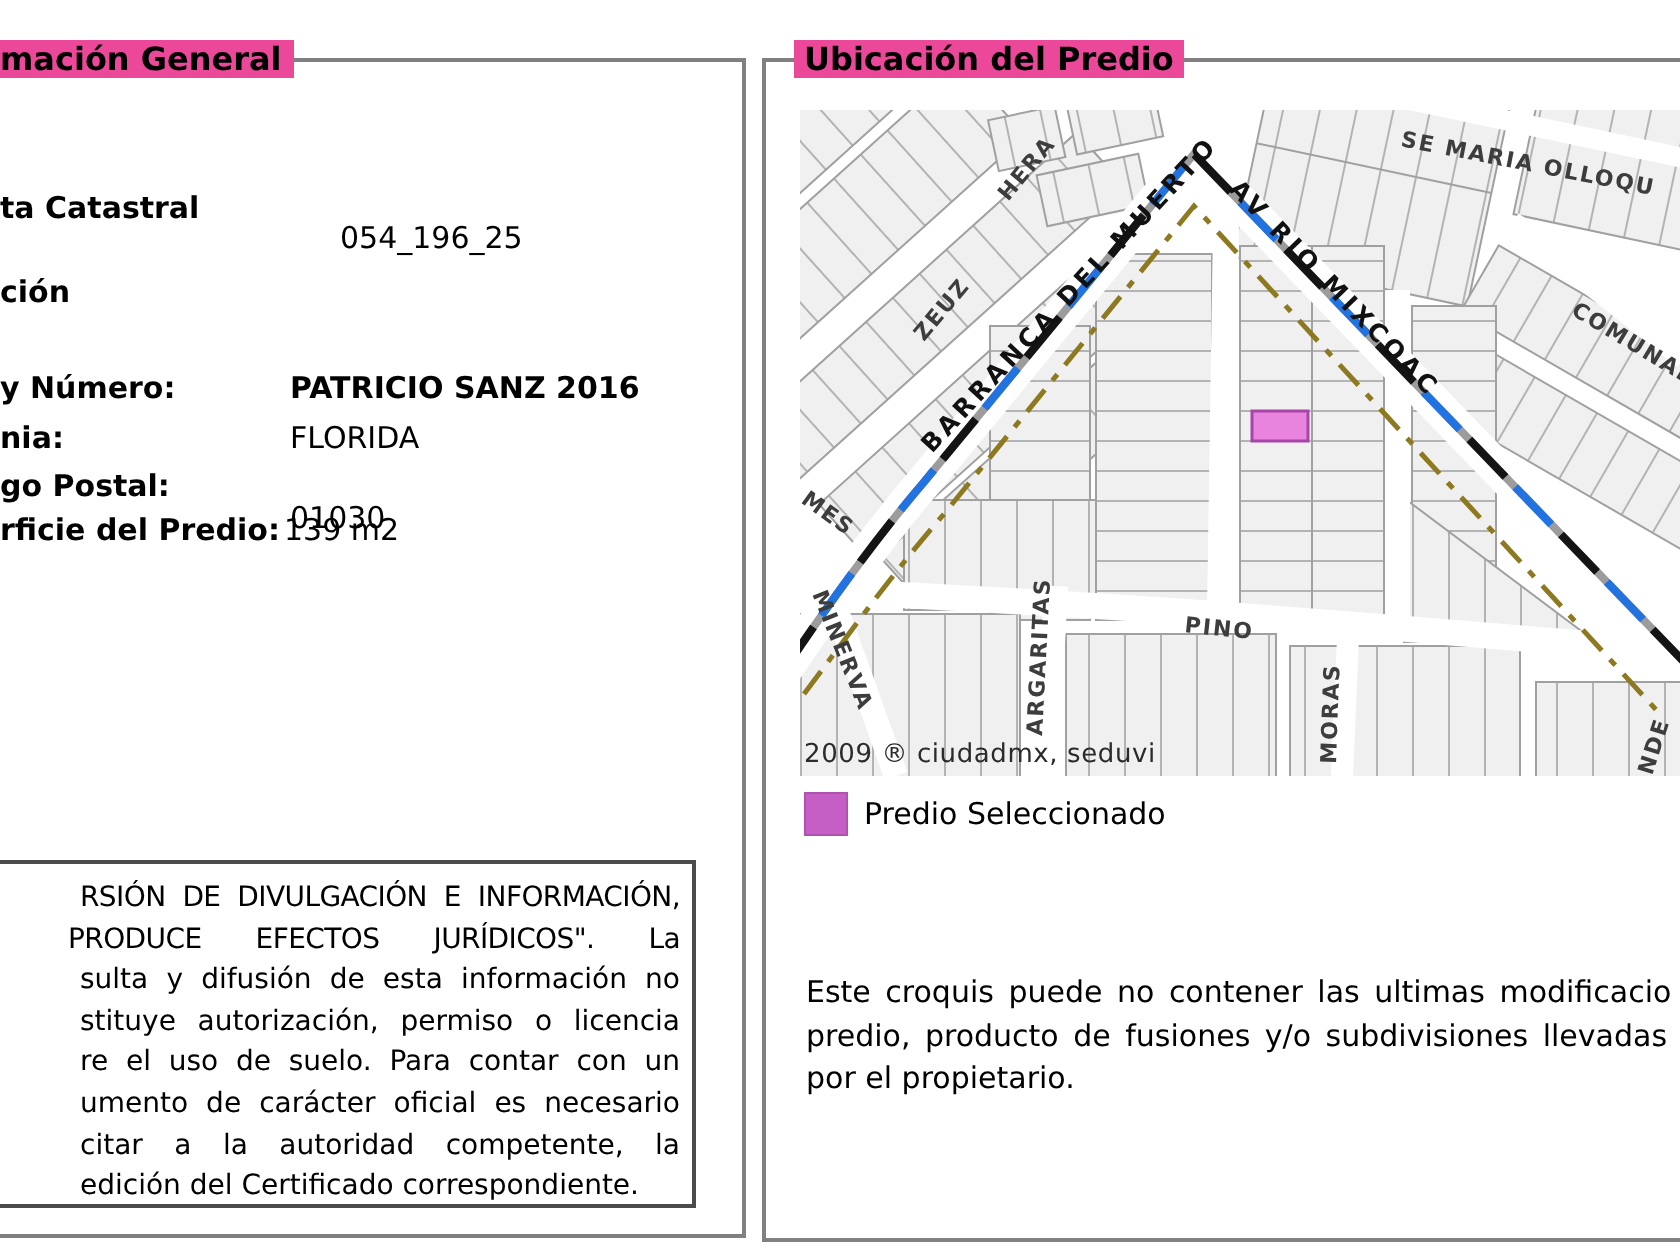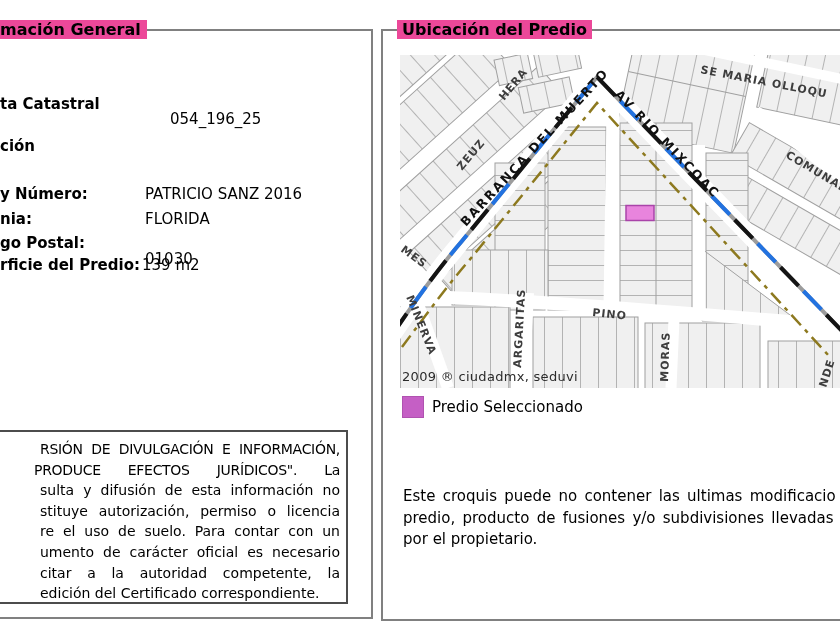--- a/index.html
+++ b/index.html
@@ -47,21 +47,21 @@
 
 <div class="fieldset" style="left:-14px;top:29px;width:383px;height:586px;"></div>
 <div class="legend" style="left:0;top:20px;">mación General</div>
 
 <div class="abs lbl" style="left:0;top:95px;">ta Catastral</div>
 <div class="abs val" style="left:170px;top:110px;">054_196_25</div>
 
 <div class="abs lbl" style="left:0;top:137px;">ción</div>
 
 <div class="abs lbl" style="left:0;top:185px;">y Número:</div>
-<div class="abs val" style="left:145px;top:185px;">PATRICIO SANZ 2016</div>
+<div class="abs val" style="left:145px;top:185px;font-weight:bold;">PATRICIO SANZ 2016</div>
 
 <div class="abs lbl" style="left:0;top:210px;">nia:</div>
 <div class="abs val" style="left:145px;top:210px;">FLORIDA</div>
 
 <div class="abs lbl" style="left:0;top:234px;">go Postal:</div>
 <div class="abs val" style="left:145px;top:250px;">01030</div>
 
 <div class="abs lbl" style="left:0;top:256px;">rficie del Predio:</div>
 <div class="abs val" style="left:142px;top:256px;">139 m2</div>
 

